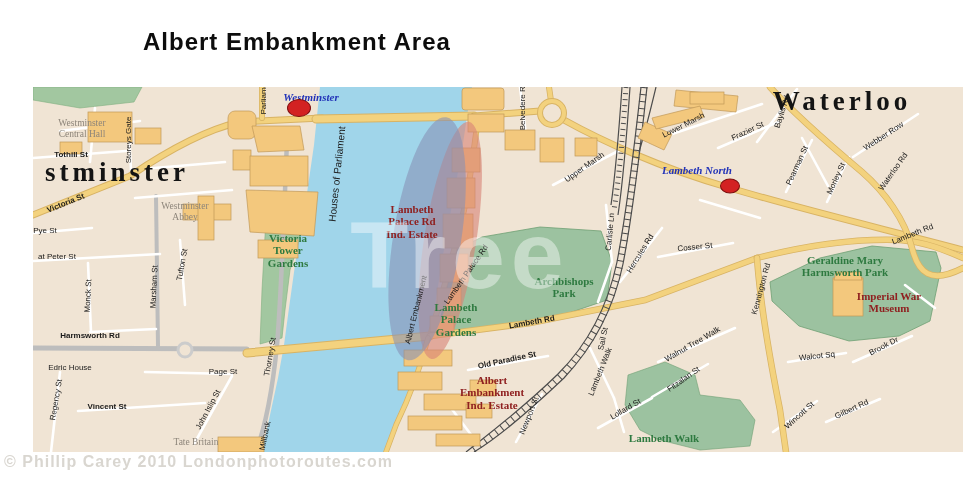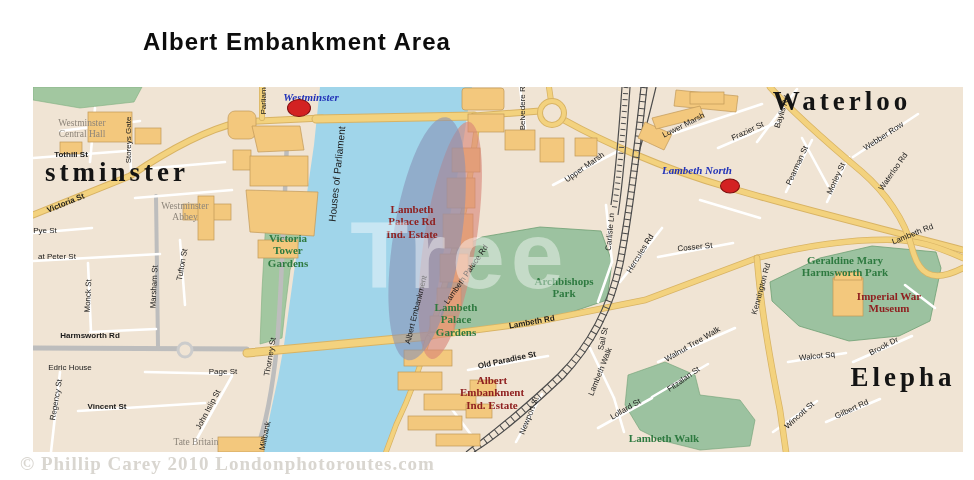--- a/index.html
+++ b/index.html
@@ -31,22 +31,22 @@
   .station-dot{
     position:absolute;background:#d32222;border:1.5px solid #7d0f0f;
     border-radius:50%;transform:translate(-50%,-50%);z-index:9;
   }
   #watermark{
     position:absolute;left:427px;top:168px;transform:translate(-50%,-50%);
     font-family:"Liberation Sans",sans-serif;font-weight:bold;font-size:95px;
     letter-spacing:6px;color:rgba(255,255,255,0.42);z-index:50;pointer-events:none;
   }
   #copyright{
-    position:absolute;left:20px;top:453px;
-    font-family:Liberation Serif, serif;font-weight:bold;font-size:19px;
+    position:absolute;left:4px;top:453px;
+    font-family:Liberation Sans, sans-serif;font-weight:bold;font-size:16px;
     letter-spacing:1px;color:#d9d6d0;
   }
   .rail{fill:none;stroke:#4c4c4c;stroke-width:1.2;}
   .railtick{fill:none;stroke:#4c4c4c;stroke-width:7;stroke-dasharray:1,6;}
   .yc{fill:none;stroke:#d8b364;stroke-linecap:round;}
   .yf{fill:none;stroke:#f3d27e;stroke-linecap:round;}
   .wr{fill:none;stroke:#ffffff;stroke-width:2.6;stroke-linecap:round;}
   .gr{fill:none;stroke:#bdbdbd;stroke-linecap:round;}
   .bld{fill:#f3c87d;stroke:#c09857;stroke-width:0.7;}
 </style>
@@ -204,21 +204,20 @@
 
     <g transform="rotate(9 435 240)">
       <ellipse cx="450" cy="238" rx="26" ry="120" fill="#d98578" opacity="0.62"></ellipse>
       <ellipse cx="427" cy="240" rx="34" ry="123" fill="#8790b5" opacity="0.58"></ellipse>
     </g>
   </svg>
 
   <div id="label-layer">
       <div class="map-label lbl-area" style="left: 84px; top: 85px; transform: translate(-50%, -50%) rotate(0deg);">stminster</div>
       <div class="map-label lbl-area" style="left: 809px; top: 14px; transform: translate(-50%, -50%) rotate(0deg);">Waterloo</div>
-      <div class="map-label lbl-area" style="left: 870px; top: 290px; transform: translate(-50%, -50%) rotate(0deg);">Elepha</div>
       <div class="map-label lbl-station" style="left: 278px; top: 10px; transform: translate(-50%, -50%) rotate(0deg);">Westminster</div>
       <div class="map-label lbl-station" style="left: 664px; top: 83px; transform: translate(-50%, -50%) rotate(0deg);">Lambeth North</div>
       <div class="map-label lbl-park" style="left: 255px; top: 163px; transform: translate(-50%, -50%) rotate(0deg);">Victoria
 Tower
 Gardens</div>
       <div class="map-label lbl-park" style="left: 423px; top: 232px; transform: translate(-50%, -50%) rotate(0deg);">Lambeth
 Palace
 Gardens</div>
       <div class="map-label lbl-park" style="left: 531px; top: 200px; transform: translate(-50%, -50%) rotate(0deg);">Archbishops
 Park</div>

